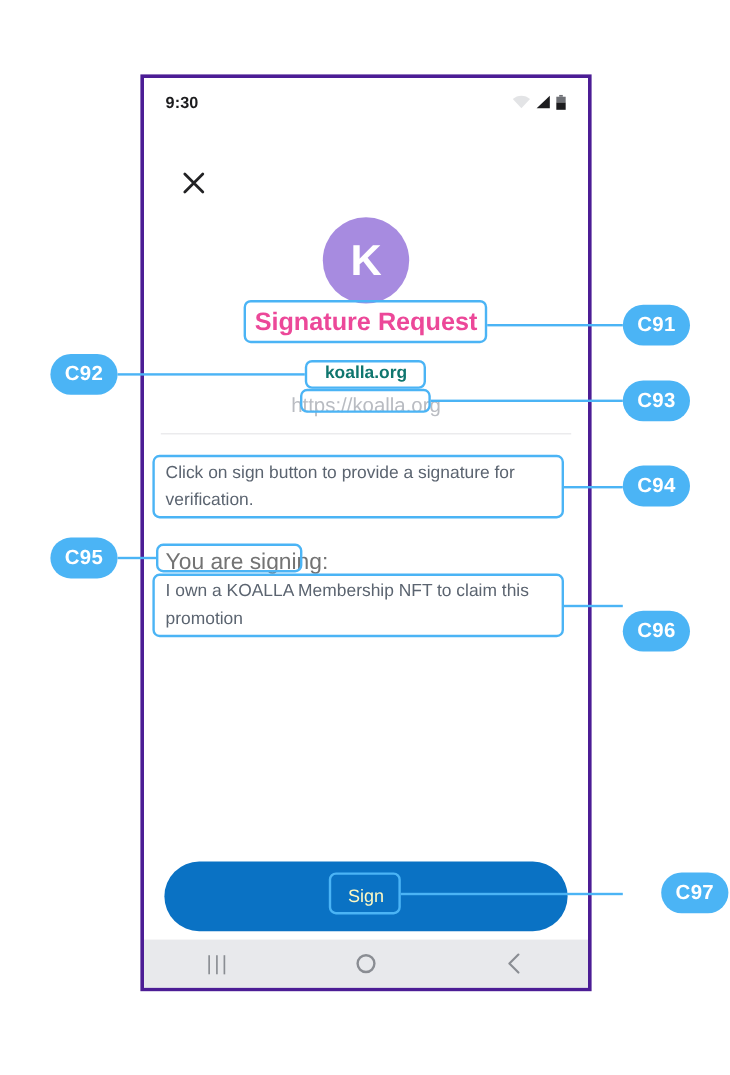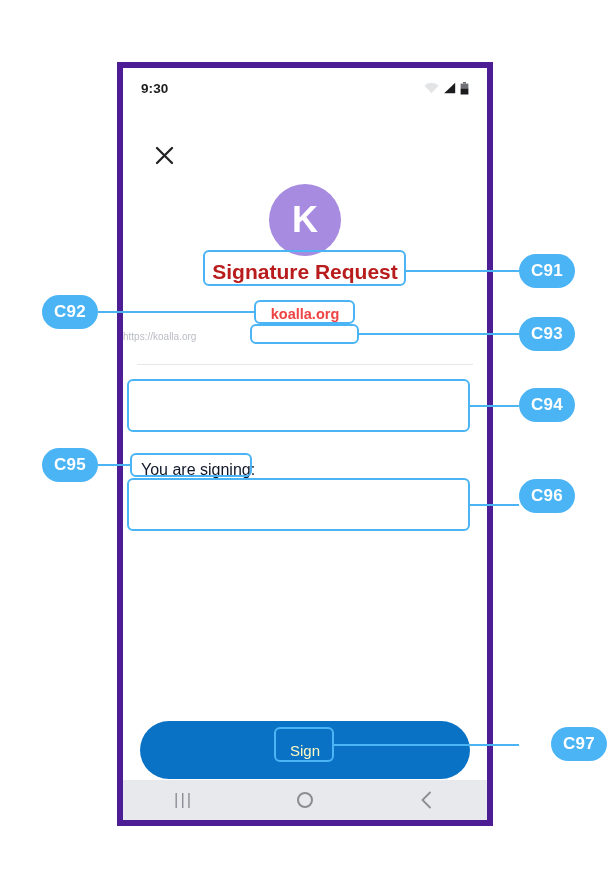--- a/index.html
+++ b/index.html
@@ -16,21 +16,21 @@
     background: #ffffff;
   }
 
   
   .phone {
     position: absolute;
     left: 117px;
     top: 62px;
     width: 376px;
     height: 764px;
-    border: 6px solid #4c1d95;
+    border: 3px solid #4c1d95;
     background: #ffffff;
     box-sizing: border-box;
   }
 
   
   .status-bar {
     position: absolute;
     left: 0; top: 0;
     width: 100%;
     height: 40px;
@@ -85,36 +85,37 @@
   }
 
   
   .title {
     position: absolute;
     top: 192px;
     left: 0; right: 0;
     text-align: center;
     font-size: 21px;
     font-weight: 700;
-    color: #b91c1c;
+    color: #ec4899;
   }
   .domain {
     position: absolute;
     top: 238px;
     left: 0; right: 0;
     text-align: center;
     font-size: 14.5px;
     font-weight: 700;
-    color: #ef4444;
+    color: #0f766e;
   }
   .url {
     position: absolute;
     top: 263px;
     left: 0; right: 0;
-    font-size: 10px;
+    text-align: center;
+    font-size: 17px;
     color: #b9bcc2;
   }
 
   .divider {
     position: absolute;
     left: 14px;
     right: 14px;
     top: 296px;
     height: 1px;
     background: #e6e7e9;
@@ -127,22 +128,22 @@
     right: 18px;
     top: 318px;
     font-size: 14.5px;
     line-height: 1.62;
     color: #5b6470;
   }
   .signing-label {
     position: absolute;
     left: 18px;
     top: 393px;
-    font-size: 16px;
-    color: #0f172a;
+    font-size: 19px;
+    color: #737373;
   }
   .signing-message {
     position: absolute;
     left: 18px;
     right: 18px;
     top: 417px;
     font-size: 14.5px;
     line-height: 1.62;
     color: #5b6470;
   }
@@ -261,21 +262,23 @@
     <div class="avatar">
       <span>K</span>
     </div>
 
     <div class="title">Signature Request</div>
     <div class="domain">koalla.org</div>
     <div class="url">https://koalla.org</div>
 
     <div class="divider"></div>
 
+    <div class="instruction">Click on sign button to provide a signature for verification.</div>
     <div class="signing-label">You are signing:</div>
+    <div class="signing-message">I own a KOALLA Membership NFT to claim this promotion</div>
 
     <button class="sign-btn">
       <span>Sign</span>
     </button>
 
     <div class="nav-bar">
       <div class="nav-btn">
         <span class="nav-recents">|||</span>
       </div>
       <div class="nav-btn">
@@ -304,19 +307,19 @@
   <div class="anno-box" style="left:127px; top:379px; width:343px; height:53px;"></div>
   <div class="anno-line" style="left:470px; top:405px; width:49px;"></div>
   <div class="anno-badge" style="left:519px; top:388px;">C94</div>
 
   <div class="anno-box" style="left:130px; top:453px; width:122px; height:24px;"></div>
   <div class="anno-line" style="left:98px; top:464px; width:32px;"></div>
   <div class="anno-badge" style="left:42px; top:448px;">C95</div>
 
   <div class="anno-box" style="left:127px; top:478px; width:343px; height:53px;"></div>
   <div class="anno-line" style="left:470px; top:504px; width:49px;"></div>
-  <div class="anno-badge" style="left:519px; top:479px;">C96</div>
+  <div class="anno-badge" style="left:519px; top:509px;">C96</div>
 
   <div class="anno-box" style="left:274px; top:727px; width:60px; height:35px;"></div>
   <div class="anno-line" style="left:334px; top:744px; width:185px;"></div>
   <div class="anno-badge" style="left:519px; top:727px;margin-left:32px;">C97</div>
 
 </div>
 
 </body></html>

